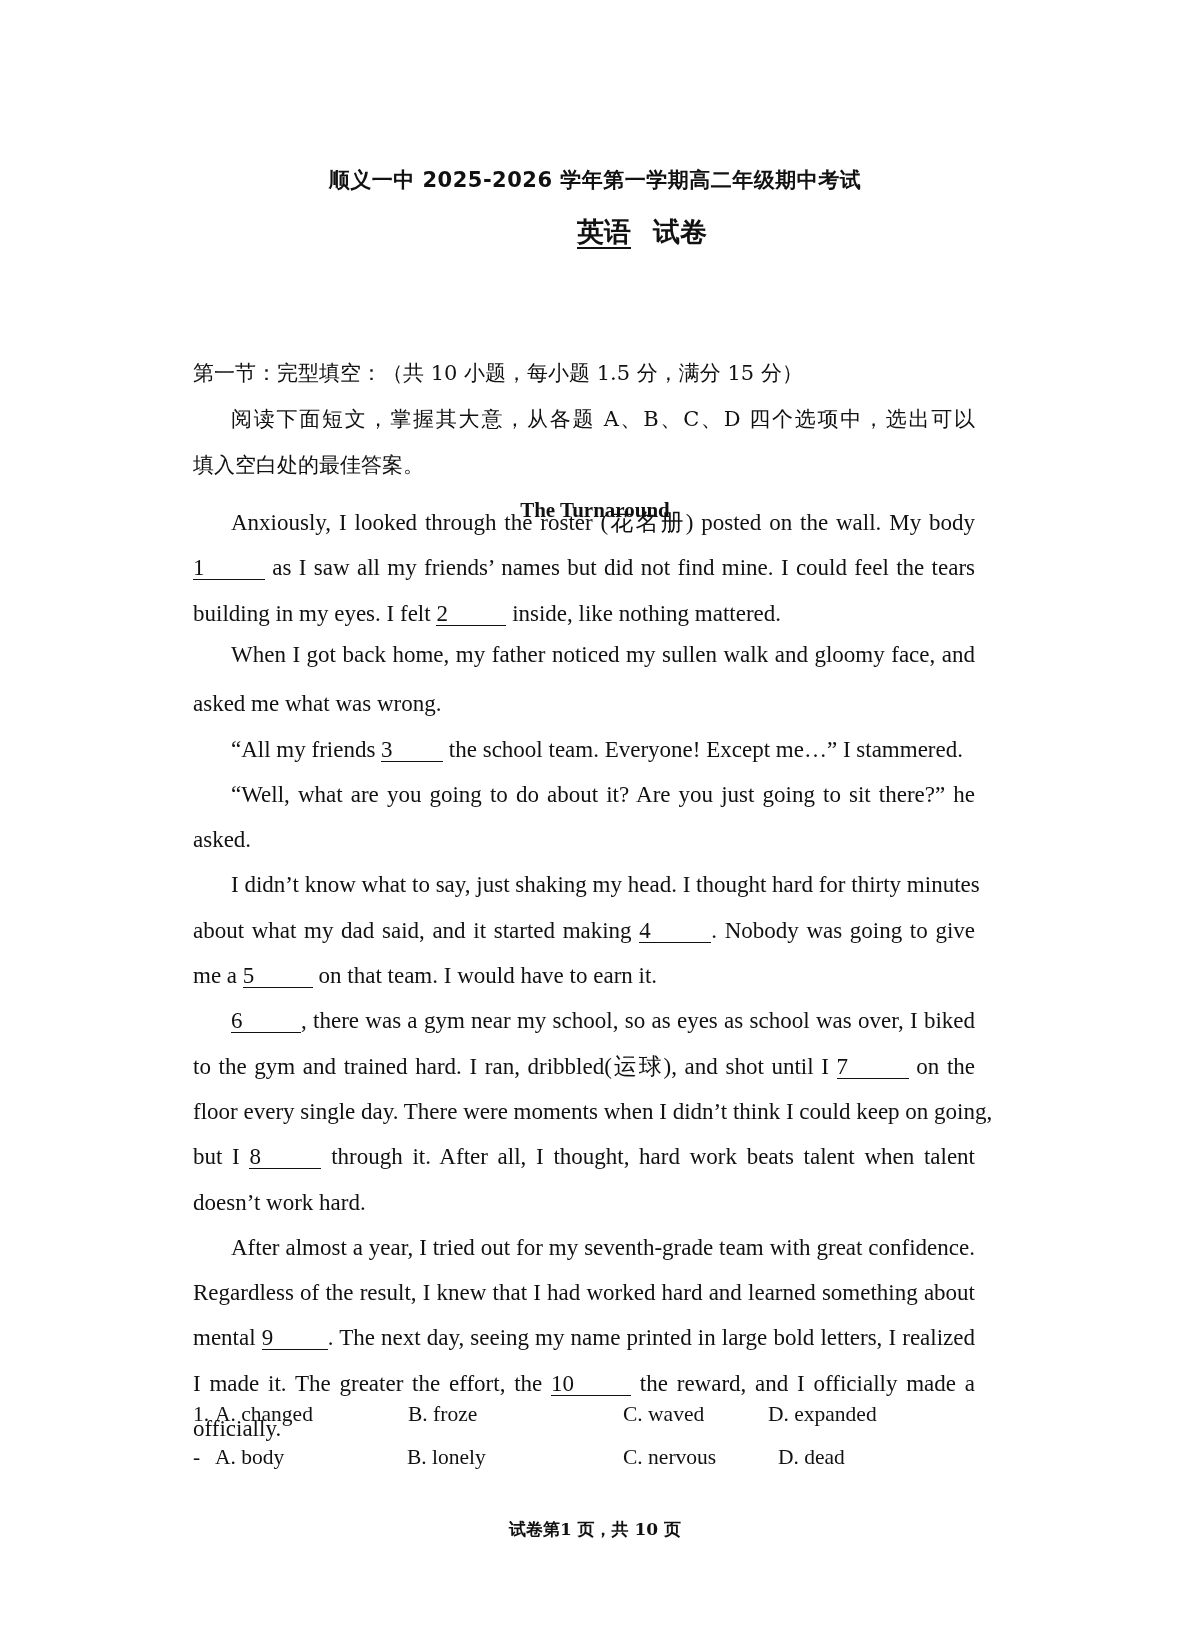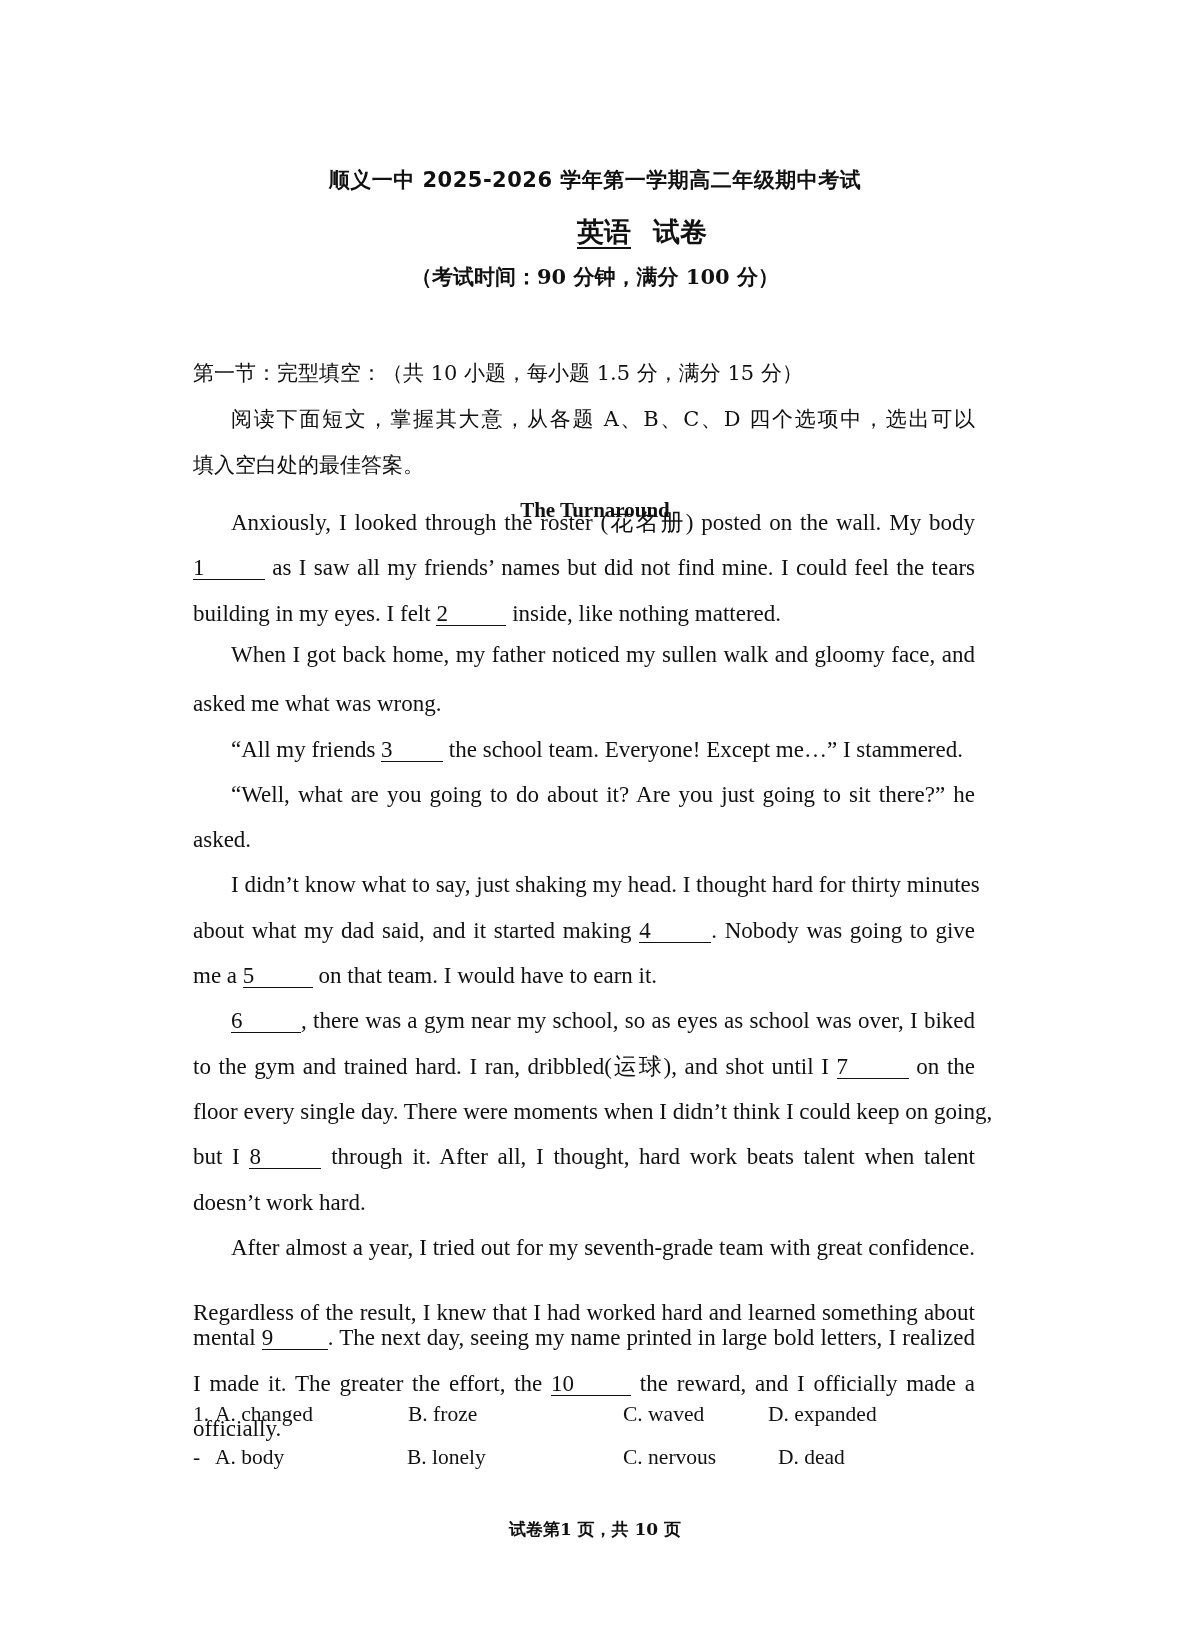--- a/index.html
+++ b/index.html
@@ -31,21 +31,20 @@
 <body>
 
 <div class="page">
 
   <div class="center title">顺义一中 2025-2026 学年第一学期高二年级期中考试</div>
 
   <div class="center subtitle">
     <span class="subj">英语</span><span>试卷</span>
   </div>
 
-  <div class="center time cn">（考试时间：90 分钟，满分 100 分）</div>
 
   <div class="line last cn" style="top:358px;">第一节：完型填空：（共 10 小题，每小题 1.5 分，满分 15 分）</div>
   <div class="line last cn" style="top:450px;">填入空白处的最佳答案。</div>
   <div class="line indent cn" style="top:404px; left:193px;">阅读下面短文，掌握其大意，从各题 A、B、C、D 四个选项中，选出可以</div>
 
   <div class="story-title">The Turnaround</div>
 
   <div id="passage">
       <div class="line indent" style="top: 508px;"><span>Anxiously, I looked through the roster (花名册) posted on the wall. My body</span></div>
       <div class="line" style="top: 553.3px;"><span class="blank" style="width: 72px;">1</span><span> as I saw all my friends’ names but did not find mine. I could feel the tears</span></div>
@@ -57,21 +56,21 @@
       <div class="line last" style="top: 825.1px;"><span>asked.</span></div>
       <div class="line indent" style="top: 870.4px;"><span>I didn’t know what to say, just shaking my head. I thought hard for thirty minutes</span></div>
       <div class="line" style="top: 915.7px;"><span>about what my dad said, and it started making </span><span class="blank" style="width: 72px;">4</span><span>. Nobody was going to give</span></div>
       <div class="line last" style="top: 961px;"><span>me a </span><span class="blank" style="width: 70px;">5</span><span> on that team. I would have to earn it.</span></div>
       <div class="line indent" style="top: 1006.3px;"><span class="blank" style="width: 70px;">6</span><span>, there was a gym near my school, so as eyes as school was over, I biked</span></div>
       <div class="line" style="top: 1051.6px;"><span>to the gym and trained hard. I ran, dribbled(运球), and shot until I </span><span class="blank" style="width: 72px;">7</span><span> on the</span></div>
       <div class="line" style="top: 1096.9px;"><span>floor every single day. There were moments when I didn’t think I could keep on going,</span></div>
       <div class="line" style="top: 1142.2px;"><span>but I </span><span class="blank" style="width: 72px;">8</span><span> through it. After all, I thought, hard work beats talent when talent</span></div>
       <div class="line last" style="top: 1187.5px;"><span>doesn’t work hard.</span></div>
       <div class="line indent" style="top: 1232.8px;"><span>After almost a year, I tried out for my seventh-grade team with great confidence.</span></div>
-      <div class="line" style="top: 1278.1px; margin-top: 20px;"><span>Regardless of the result, I knew that I had worked hard and learned something about</span></div>
+      <div class="line" style="top: 1278.1px;"><span>Regardless of the result, I knew that I had worked hard and learned something about</span></div>
       <div class="line" style="top: 1323.4px;"><span>mental </span><span class="blank" style="width: 66px;">9</span><span>. The next day, seeing my name printed in large bold letters, I realized</span></div>
       <div class="line" style="top: 1368.7px;"><span>I made it. The greater the effort, the </span><span class="blank" style="width: 80px;">10</span><span> the reward, and I officially made a</span></div>
       <div class="line last" style="top: 1414px;"><span>officially.</span></div>
     </div>
 
   <div id="questions">
       <div class="opt-row" style="top: 1402px;">
         <span class="opt" style="left: 0px;">1.</span>
         <span class="opt" style="left: 22px;">A. changed</span>
         <span class="opt" style="left: 215px;">B. froze</span>

